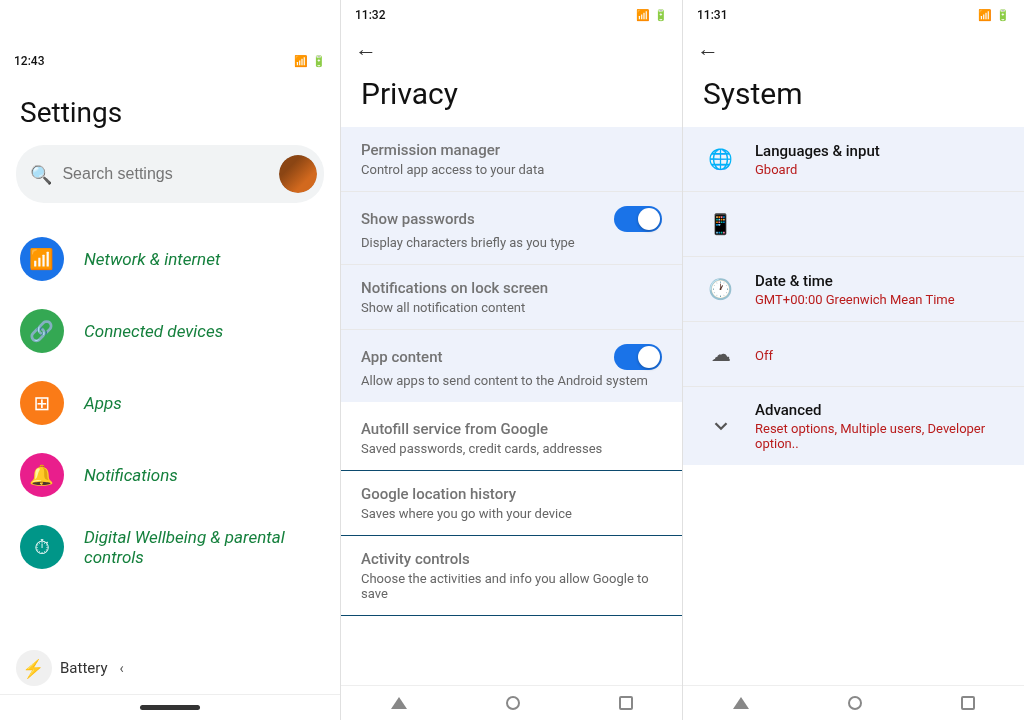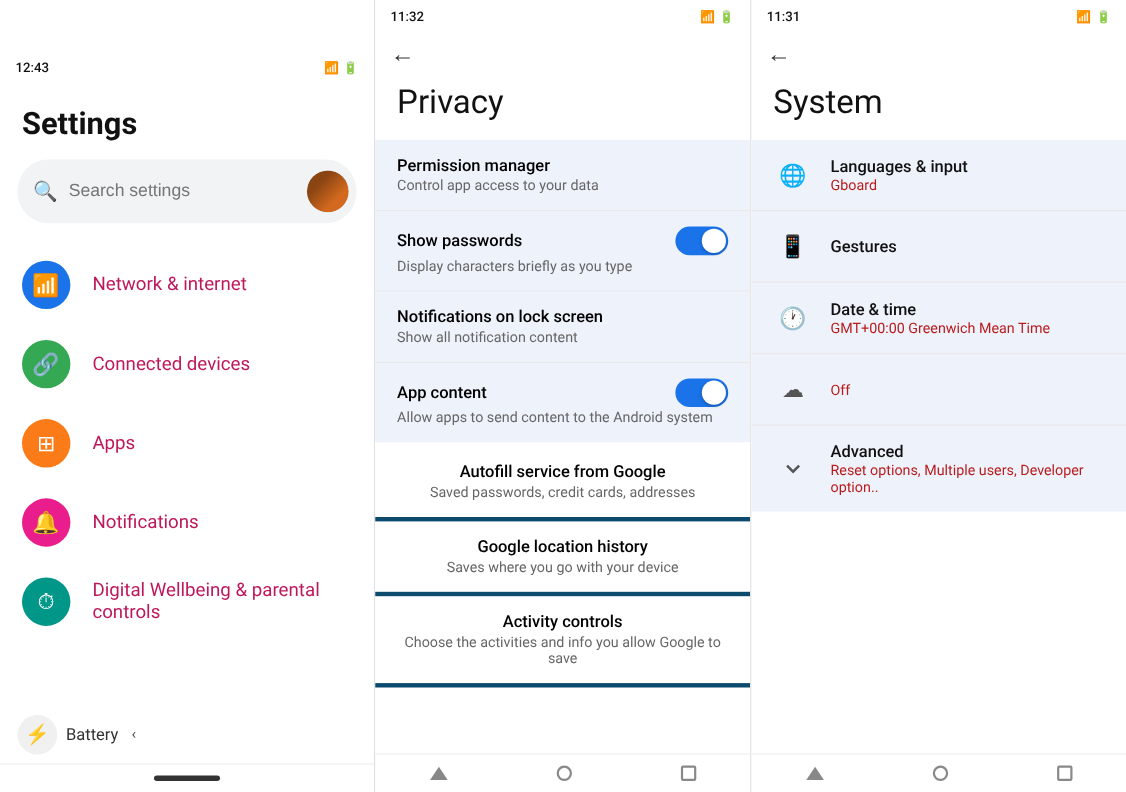--- a/index.html
+++ b/index.html
@@ -35,21 +35,21 @@
 
     .status-icons {
       display: flex;
       gap: 4px;
       align-items: center;
       font-size: 11px;
     }
 
     .settings-title {
       font-size: 28px;
-      font-weight: 700;
+      font-weight: 400;
       color: #111;
       padding: 24px 20px 16px;
     }
 
     .search-bar {
       display: flex;
       align-items: center;
       margin: 0 16px 20px;
       background: #f1f3f4;
       border-radius: 28px;
@@ -118,22 +118,23 @@
     }
 
     .icon-blue { background: #1a73e8; }
     .icon-green { background: #34a853; }
     .icon-orange { background: #fa7b17; }
     .icon-pink { background: #e91e8c; }
     .icon-teal { background: #009688; }
 
     .settings-item-label {
       font-size: 17px;
-      color: #be185d;
+      color: #15803d;
       font-weight: 400;
+      font-style: italic;
     }
 
     .battery-item {
       display: flex;
       align-items: center;
       gap: 8px;
       padding: 8px 16px;
       font-size: 15px;
       color: #333;
     }
@@ -215,21 +216,21 @@
 
     .privacy-item-header {
       display: flex;
       justify-content: space-between;
       align-items: center;
     }
 
     .privacy-item-title {
       font-size: 15px;
       font-weight: 500;
-      color: #000000;
+      color: #737373;
       flex: 1;
     }
 
     .privacy-item-sub {
       font-size: 13px;
       color: #666;
       margin-top: 3px;
     }
 
     .toggle {
@@ -256,22 +257,21 @@
 
     .toggle-on .toggle-knob { right: 2px; }
 
     .privacy-plain-section {
       padding: 4px 0;
     }
 
     .privacy-plain-item {
       padding: 14px 20px;
       cursor: pointer;
-      border-bottom: 4px solid #0c4a6e;
-      text-align: center;
+      border-bottom: 1px solid #0c4a6e;
     }
 
     .panel-bottom-nav {
       display: flex;
       justify-content: space-around;
       align-items: center;
       padding: 10px 0;
       border-top: 1px solid #eee;
     }
 
@@ -529,23 +529,20 @@
       <div class="system-item">
         <div class="system-item-icon">🌐</div>
         <div class="system-item-text">
           <div class="system-item-title">Languages &amp; input</div>
           <div class="system-item-sub">Gboard</div>
         </div>
       </div>
 
       <div class="system-item">
         <div class="system-item-icon">📱</div>
-        <div class="system-item-text">
-          <div class="system-item-title">Gestures</div>
-        </div>
       </div>
 
       <div class="system-item">
         <div class="system-item-icon">🕐</div>
         <div class="system-item-text">
           <div class="system-item-title">Date &amp; time</div>
           <div class="system-item-sub">GMT+00:00 Greenwich Mean Time</div>
         </div>
       </div>
 

